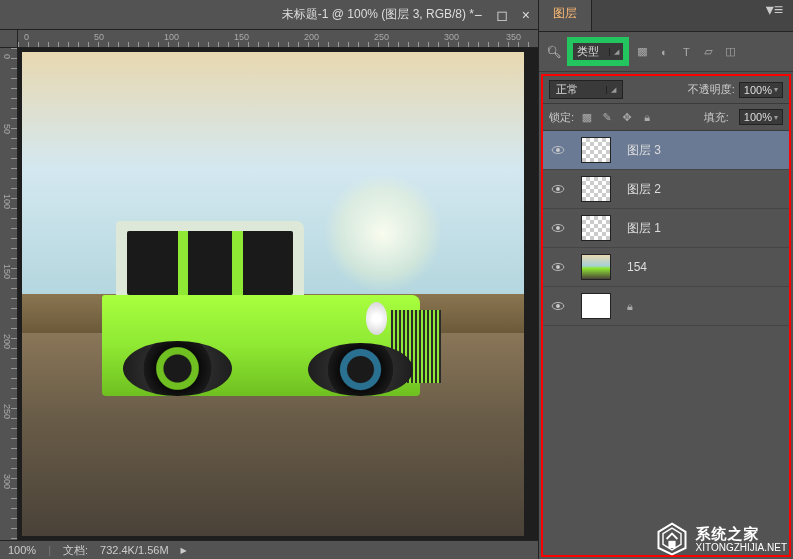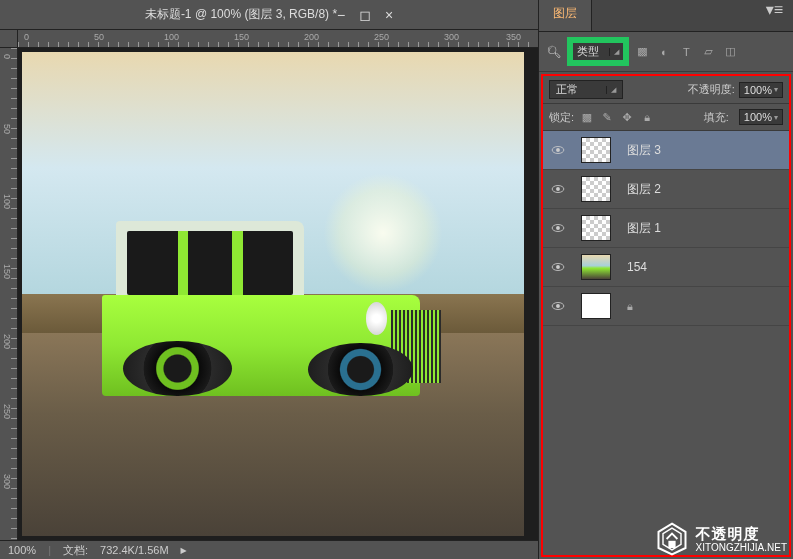--- a/index.html
+++ b/index.html
@@ -1,19 +1,19 @@
 <!DOCTYPE html>
 <html><head>
 <meta charset="utf-8">
 <style>
 * { margin: 0; padding: 0; box-sizing: border-box; font-family: "Microsoft YaHei", sans-serif; }
 body { background: #2a2a2a; width: 793px; height: 559px; overflow: hidden; position: relative; display: flex; }
 
 .doc-area { flex: 1; background: #1e1e1e; display: flex; flex-direction: column; }
-.doc-header { background: #535353; color: #ddd; font-size: 12px; padding: 3px 8px; display: flex; justify-content: center; align-items: center; border-bottom: 1px solid #222; }
+.doc-header { background: #535353; color: #ddd; font-size: 12px; padding: 3px 8px; display: flex; justify-content: flex-end; align-items: center; border-bottom: 1px solid #222; }
 .doc-header-title { padding: 3px 0; }
 .doc-controls { display: flex; gap: 14px; font-size: 14px; }
 .doc-controls span { cursor: pointer; }
 
 .ruler-h { height: 18px; background: #535353; border-bottom: 1px solid #222; display: flex; font-size: 8px; color: #aaa; position: relative; }
 .ruler-h::before { content: ''; position: absolute; left: 18px; right: 0; top: 0; bottom: 0;
   background-image: repeating-linear-gradient(to right, #999 0, #999 1px, transparent 1px, transparent 10px);
   background-position: 0 12px; background-size: 10px 6px; background-repeat: repeat-x; }
 .ruler-corner { width: 18px; height: 18px; border-right: 1px solid #222; }
 .ruler-mark { position: absolute; top: 2px; font-size: 9px; }
@@ -258,16 +258,16 @@
 </div>
 
 <div class="watermark">
   <svg class="wm-icon" viewBox="0 0 40 40">
     <path d="M20 3 L35 12 V30 L20 37 L5 30 V12 Z" fill="none" stroke="#fff" stroke-width="2.2"></path>
     <path d="M10 14 L20 8 L30 14 L30 26 L20 32 L10 26 Z" fill="none" stroke="#fff" stroke-width="1.6"></path>
     <rect x="16" y="22" width="8" height="8" fill="#fff"></rect>
     <path d="M14 20 L20 14 L26 20" fill="none" stroke="#fff" stroke-width="2"></path>
   </svg>
   <div class="wm-text">
-    <span class="wm-cn">不透明度</span>
+    <span class="wm-cn">系统之家</span>
     <span class="wm-en">XITONGZHIJIA.NET</span>
   </div>
 </div>
 
 </body></html>

